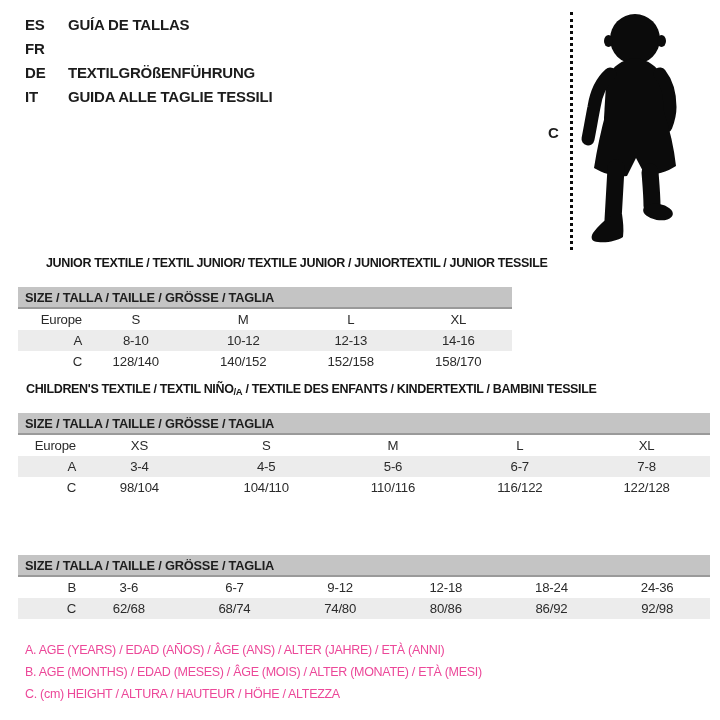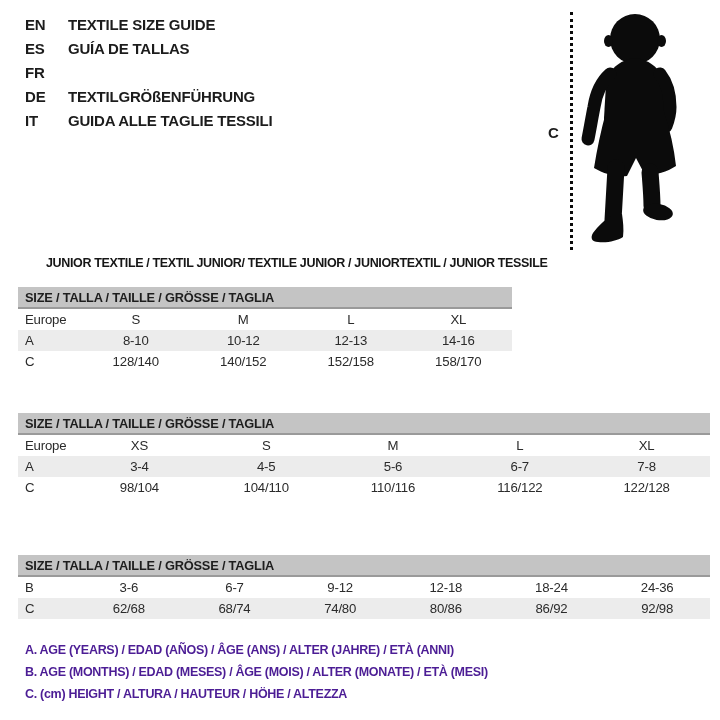--- a/index.html
+++ b/index.html
@@ -37,38 +37,34 @@
   #children-table{left:18px;top:413px;width:692px;}
   #babies-table{left:18px;top:555px;width:692px;}
   td.hdr{
     background:var(--table-header-bg,#c4c4c4);
     border-bottom:2px solid var(--table-header-border,#9a9a9a);
     font-weight:bold;font-size:12.8px;height:20px;padding:0 16px 0 7px;
     letter-spacing:-0.2px;color:#1d1d1d;white-space:nowrap;overflow:hidden;
   }
   tbody td{height:21px;font-size:13.2px;color:#2b2b2b;text-align:center;padding:0;
     letter-spacing:-0.2px;white-space:nowrap;}
-  td.lbl{text-align:left;padding-left:7px;}
+  td.lbl{text-align:right;padding-left:7px;}
   tr.alt td{background:var(--row-alt-bg,#ececec);}
 
   
   .notes{position:absolute;left:25px;top:639px;}
-  .note-line{margin:0;font-weight:bold;font-size:12.5px;line-height:22px;
-    letter-spacing:-0.3px;white-space:nowrap;color:#4c1d95;}
+  .note-line{margin:0;font-weight:normal;font-size:12.5px;line-height:22px;
+    letter-spacing:-0.3px;white-space:nowrap;color:#ec4899;}
 </style>
 </head>
 <body>
 
 <div class="page">
 
   <div class="lang-block">
-    <div class="lang-row">
-      <span class="lang-code">EN</span>
-      <span class="lang-title">TEXTILE SIZE GUIDE</span>
-    </div>
     <div class="lang-row">
       <span class="lang-code">ES</span>
       <span class="lang-title">GUÍA DE TALLAS</span>
     </div>
     <div class="lang-row">
       <span class="lang-code">FR</span>
     </div>
     <div class="lang-row">
       <span class="lang-code">DE</span>
       <span class="lang-title">TEXTILGRÖßENFÜHRUNG</span>
@@ -129,20 +125,21 @@
       <tr>
         <td class="lbl">C</td>
         <td>128/140</td>
         <td>140/152</td>
         <td>152/158</td>
         <td>158/170</td>
       </tr>
     </tbody>
   </table>
 
+  <div class="section-title" id="children-title"><span>CHILDREN'S TEXTILE / TEXTIL NIÑO</span><span class="sub">/A</span><span> / TEXTILE DES ENFANTS / KINDERTEXTIL / BAMBINI TESSILE</span></div>
   <table class="size-table" id="children-table">
     <colgroup>
         <col style="width:58px">
         <col>
         <col>
         <col>
         <col>
         <col>
       </colgroup>
     <thead>

